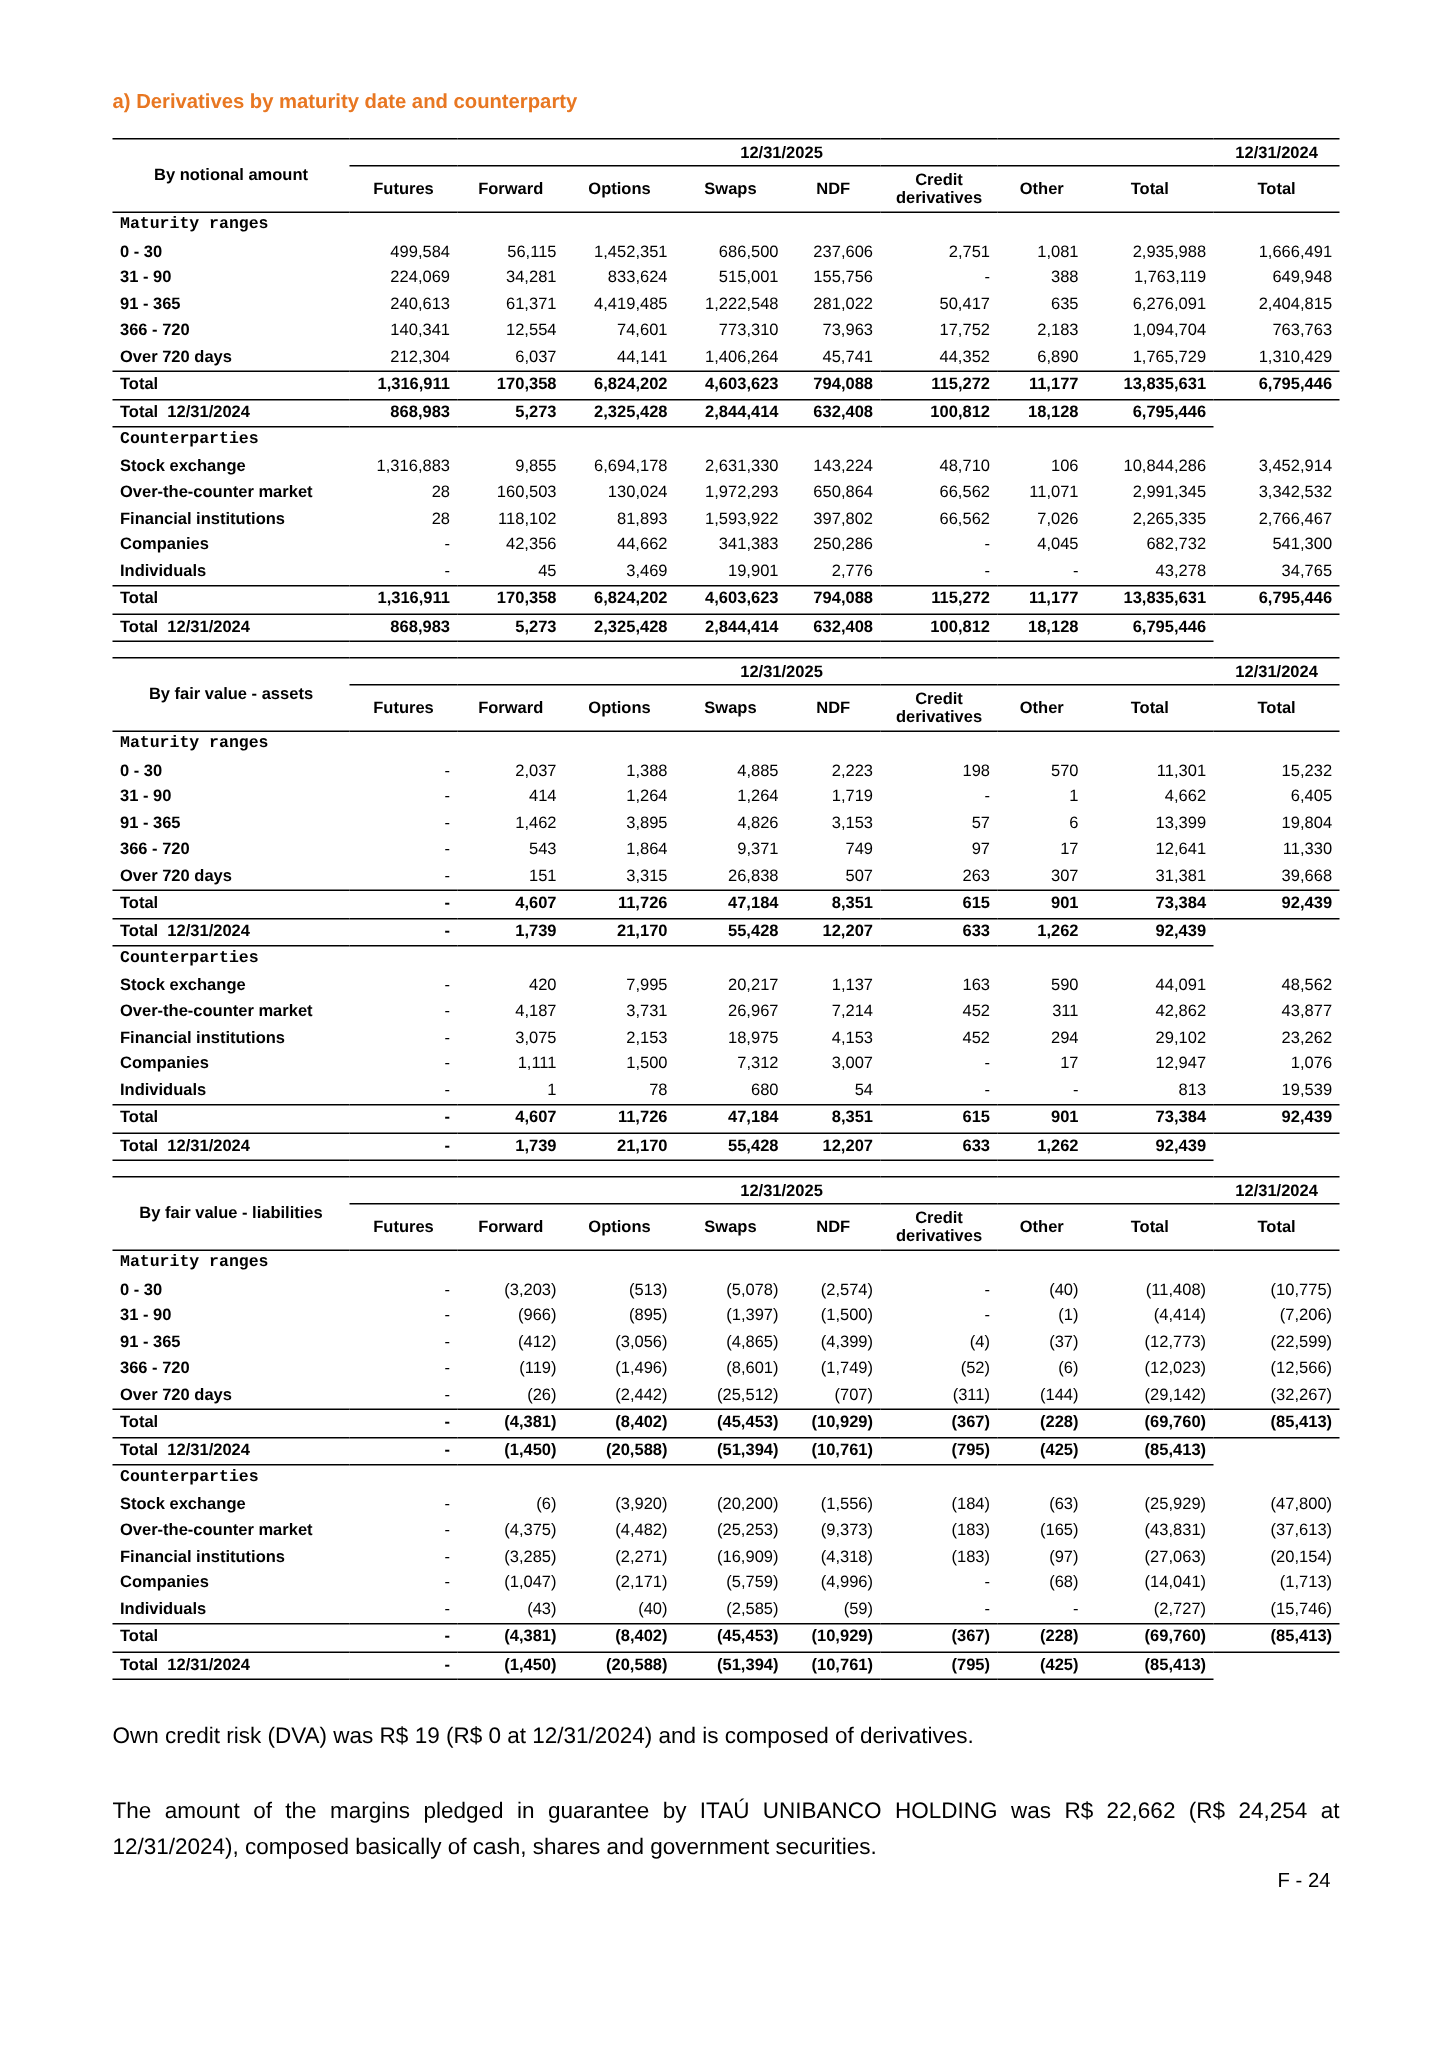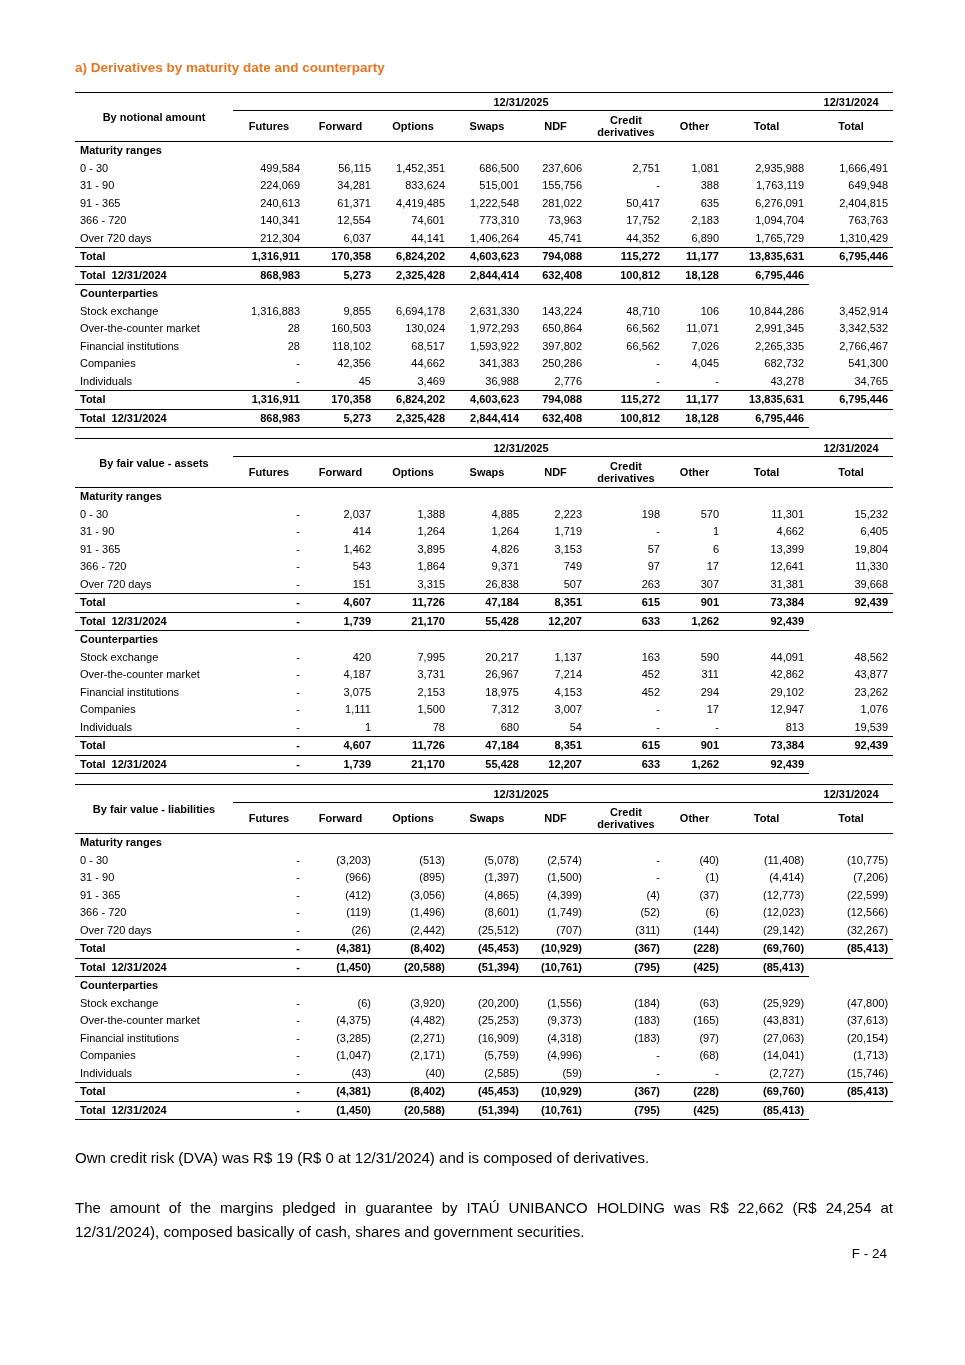--- a/index.html
+++ b/index.html
@@ -11,26 +11,26 @@
   .page{position:absolute;left:75px;top:60px;width:818px;}
   .title{color:var(--accent);font-size:13.5px;font-weight:bold;margin:0 0 17px 0;}
   .tblock{margin-bottom:10px;}
   table.fin{border-collapse:collapse;table-layout:fixed;width:818px;font-size:11px;}
   .fin th,.fin td{padding:1px 5px;overflow:hidden;}
   .fin th{font-weight:bold;}
   .cap{border-top:1.5px solid #000;border-bottom:1px solid #000;text-align:center;vertical-align:middle;font-size:11px;}
   .period{border-top:1.5px solid #000;border-bottom:1px solid #000;text-align:center;height:15px;}
   .colhead{border-bottom:1px solid #000;vertical-align:middle;height:28px;line-height:12px;}
   .fin td{height:15.5px;line-height:13px;white-space:pre;}
-  .lbl{text-align:left;}
+  .lbl{text-align:left;font-weight:bold;}
   .ind0{padding-left:3px;}
   .ind1{padding-left:11px;}
   .ind2{padding-left:19px;}
   .num{text-align:right;}
-  .r-section td{font-weight:bold;}
+  .r-section td{font-weight:bold;font-family:Liberation Mono, monospace;}
   .r-total td{font-weight:bold;border-top:1px solid #000;border-bottom:1px solid #000;}
   .r-total2024 td{font-weight:bold;border-bottom:1px solid #000;}
   .r-total2024 td.empty{border-bottom:none;border-top:none;}
   .para{font-size:15px;line-height:1.6;margin-top:26px;width:818px;}
   .para + .para{}
   .just{text-align:justify;}
   .pagenum{position:absolute;right:78px;top:1246px;font-size:13.5px;}
 </style>
 </head>
 <body>
@@ -200,21 +200,21 @@
             <td class="num">650,864</td>
             <td class="num">66,562</td>
             <td class="num">11,071</td>
             <td class="num">2,991,345</td>
             <td class="num">3,342,532</td>
           </tr>
           <tr class="r-data">
             <td class="lbl ind2">Financial institutions</td>
             <td class="num">28</td>
             <td class="num">118,102</td>
-            <td class="num">68,517</td>
+            <td class="num">81,893</td>
             <td class="num">1,593,922</td>
             <td class="num">397,802</td>
             <td class="num">66,562</td>
             <td class="num">7,026</td>
             <td class="num">2,265,335</td>
             <td class="num">2,766,467</td>
           </tr>
           <tr class="r-data">
             <td class="lbl ind2">Companies</td>
             <td class="num">-</td>
@@ -225,21 +225,21 @@
             <td class="num">-</td>
             <td class="num">4,045</td>
             <td class="num">682,732</td>
             <td class="num">541,300</td>
           </tr>
           <tr class="r-data">
             <td class="lbl ind2">Individuals</td>
             <td class="num">-</td>
             <td class="num">45</td>
             <td class="num">3,469</td>
-            <td class="num">36,988</td>
+            <td class="num">19,901</td>
             <td class="num">2,776</td>
             <td class="num">-</td>
             <td class="num">-</td>
             <td class="num">43,278</td>
             <td class="num">34,765</td>
           </tr>
           <tr class="r-total">
             <td class="lbl ind0">Total</td>
             <td class="num">1,316,911</td>
             <td class="num">170,358</td>

